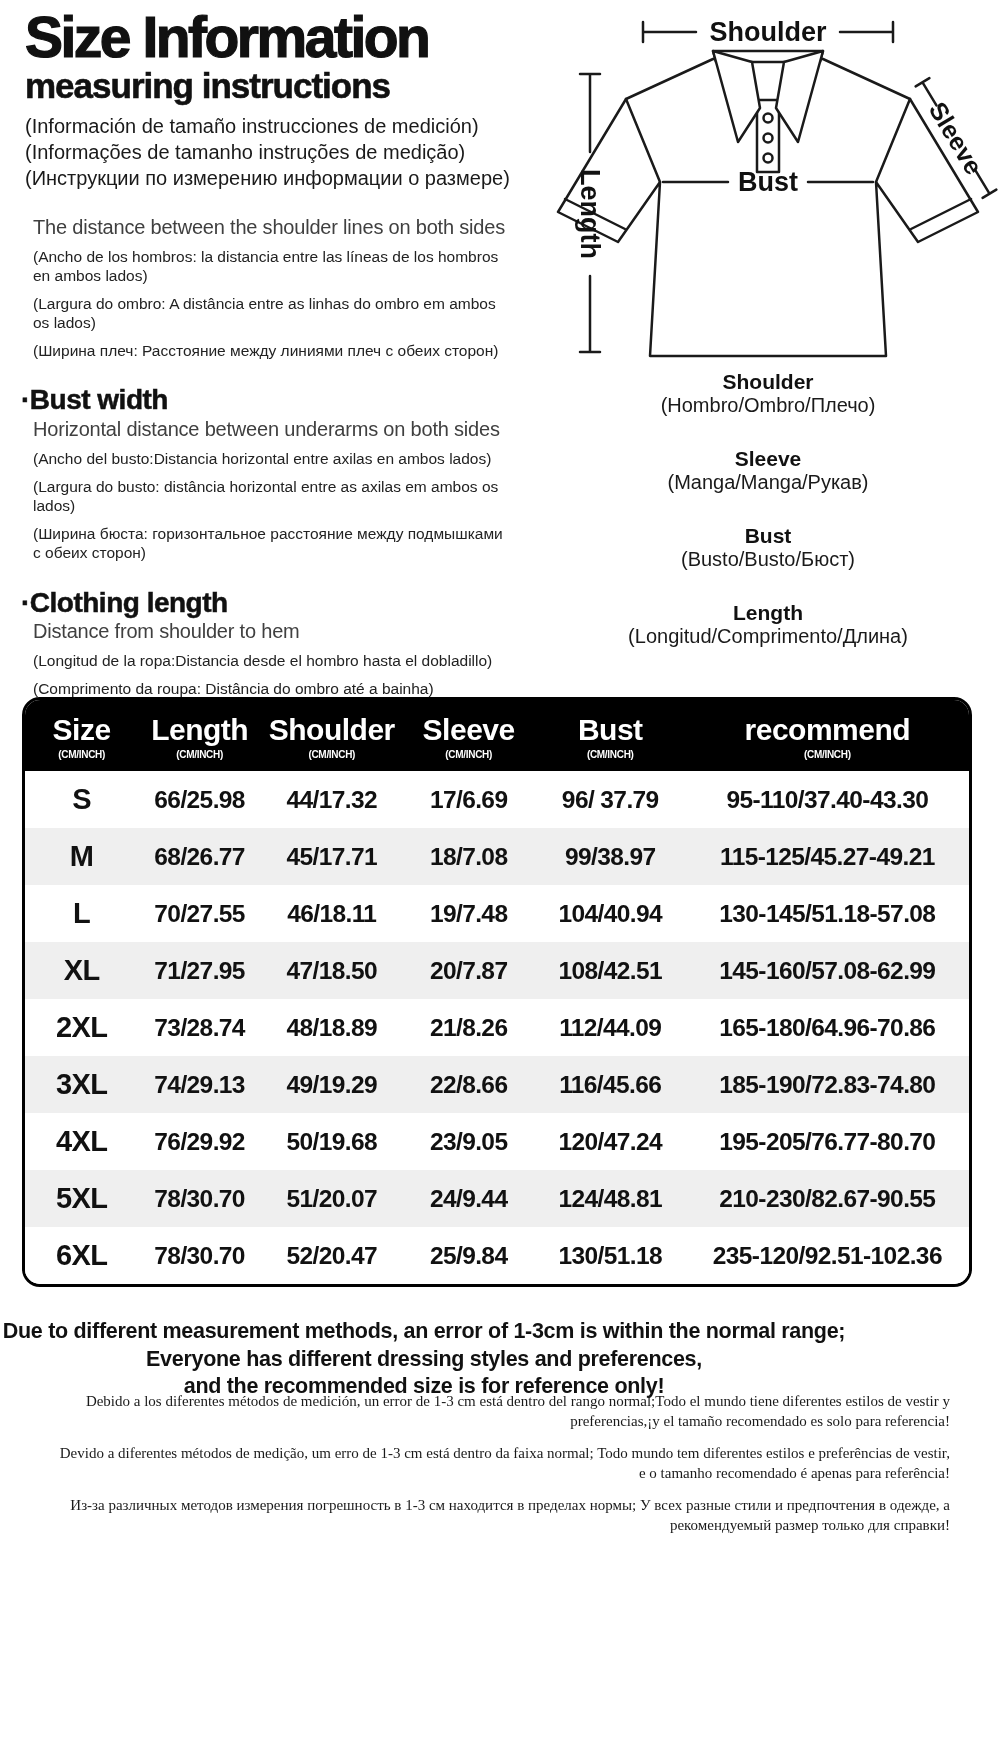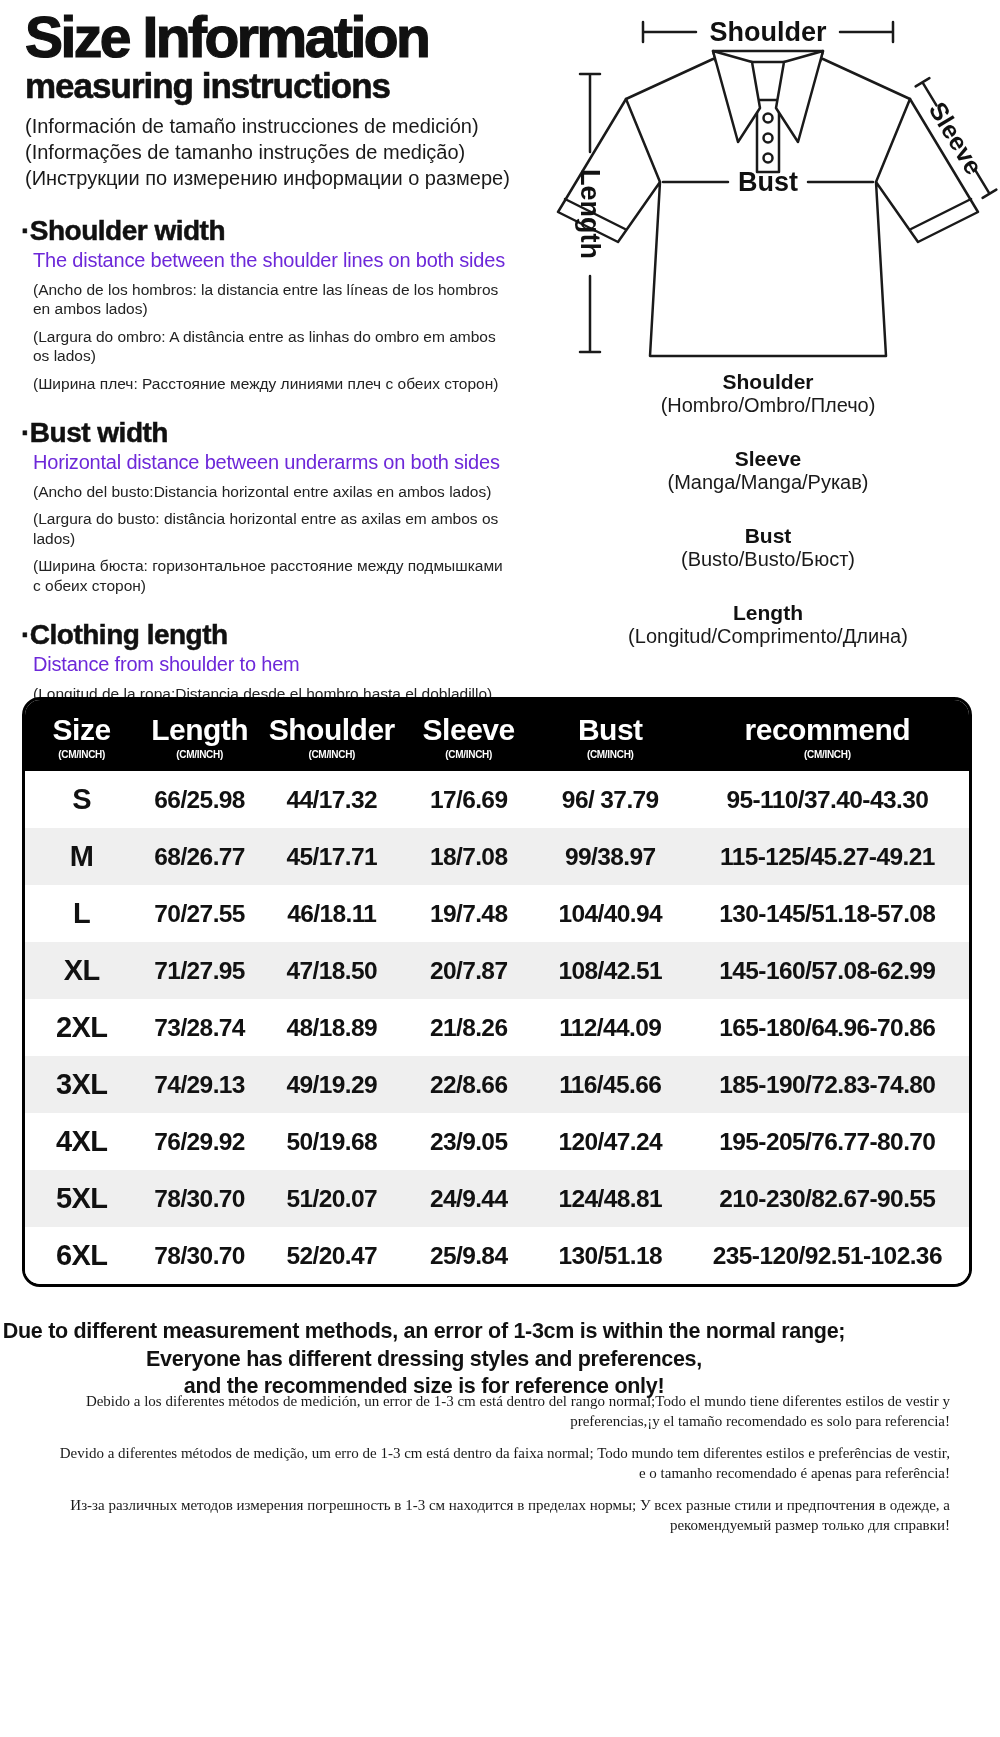--- a/index.html
+++ b/index.html
@@ -17,21 +17,21 @@
     -webkit-text-stroke: 1.2px #111; margin: 0 0 2px 4px;
   }
   .sub-title {
     font-size: 35px; font-weight: bold; letter-spacing: -1px;
     -webkit-text-stroke: .6px #111; margin: 0 0 8px 4px; line-height: 1.05;
   }
   .top-trans { font-size: 20px; line-height: 26px; margin: 0 0 0 4px; color: #1a1a1a; }
 
   .section { margin-top: 25px; }
   .sec-title { font-size: 28px; font-weight: bold; -webkit-text-stroke: .5px #111; letter-spacing: -0.5px; margin: 0; line-height: 1.1; }
-  .sec-desc { font-size: 20px; letter-spacing: -0.2px; margin: 2px 0 4px 12px; color: #6d28d9; }
+  .sec-desc { font-size: 20px; letter-spacing: -0.2px; margin: 2px 0 4px 12px; color: #404040; }
   .sec-trans { font-size: 15.5px; line-height: 19.5px; margin: 8px 0 0 12px; width: 480px; color: #222; }
 
   
   .diagram { position: absolute; left: 538px; top: 4px; }
   .diagram text { font-family: "Liberation Sans", sans-serif; font-weight: bold; fill: #111; }
   .legend { position: absolute; left: 542px; top: 370px; width: 452px; text-align: center; }
   .legend-item { margin-bottom: 30px; }
   .legend-term { font-size: 21px; font-weight: bold; line-height: 23px; }
   .legend-trans { font-size: 20px; line-height: 24px; color: #1a1a1a; }
 
@@ -62,23 +62,20 @@
 <body>
 
 <div class="left-col">
   <h1 class="main-title">Size Information</h1>
   <h2 class="sub-title">measuring instructions</h2>
   <div class="top-trans">(Información de tamaño instrucciones de medición)</div>
   <div class="top-trans">(Informações de tamanho instruções de medição)</div>
   <div class="top-trans">(Инструкции по измерению информации о размере)</div>
 
   <div class="section">
-    <h3 class="sec-title">
-      <span>·</span><span>Shoulder width</span>
-    </h3>
     <div class="sec-desc">The distance between the shoulder lines on both sides</div>
     <p class="sec-trans">(Ancho de los hombros: la distancia entre las líneas de los hombros en ambos lados)</p>
     <p class="sec-trans">(Largura do ombro: A distância entre as linhas do ombro em ambos os lados)</p>
     <p class="sec-trans">(Ширина плеч: Расстояние между линиями плеч с обеих сторон)</p>
   </div>
 
   <div class="section">
     <h3 class="sec-title">
       <span>·</span><span>Bust width</span>
     </h3>

